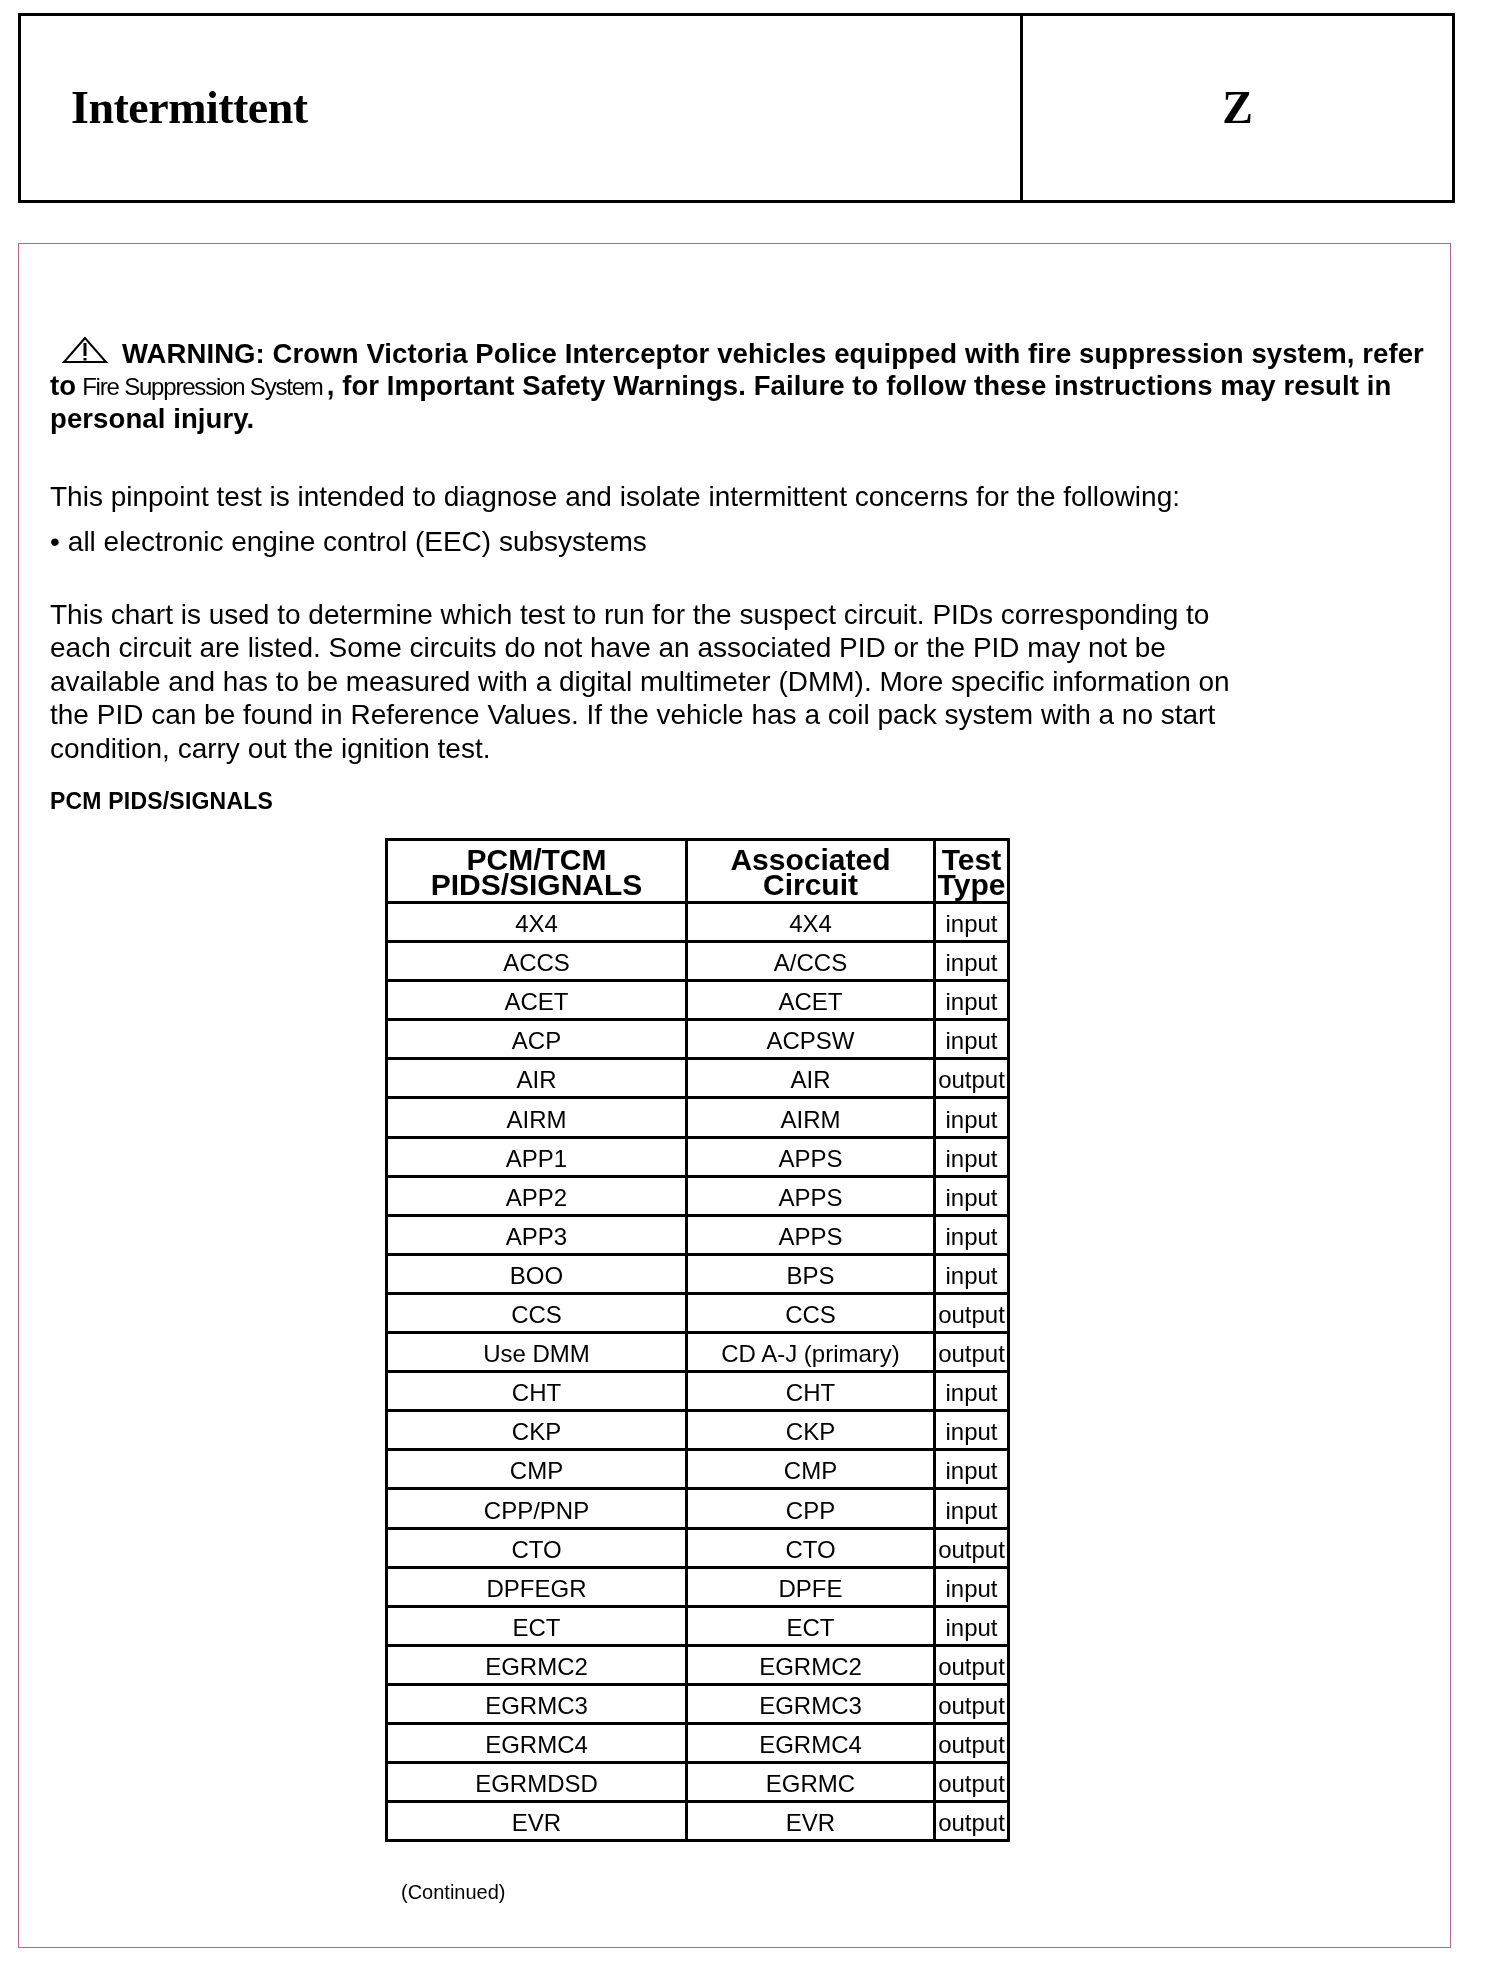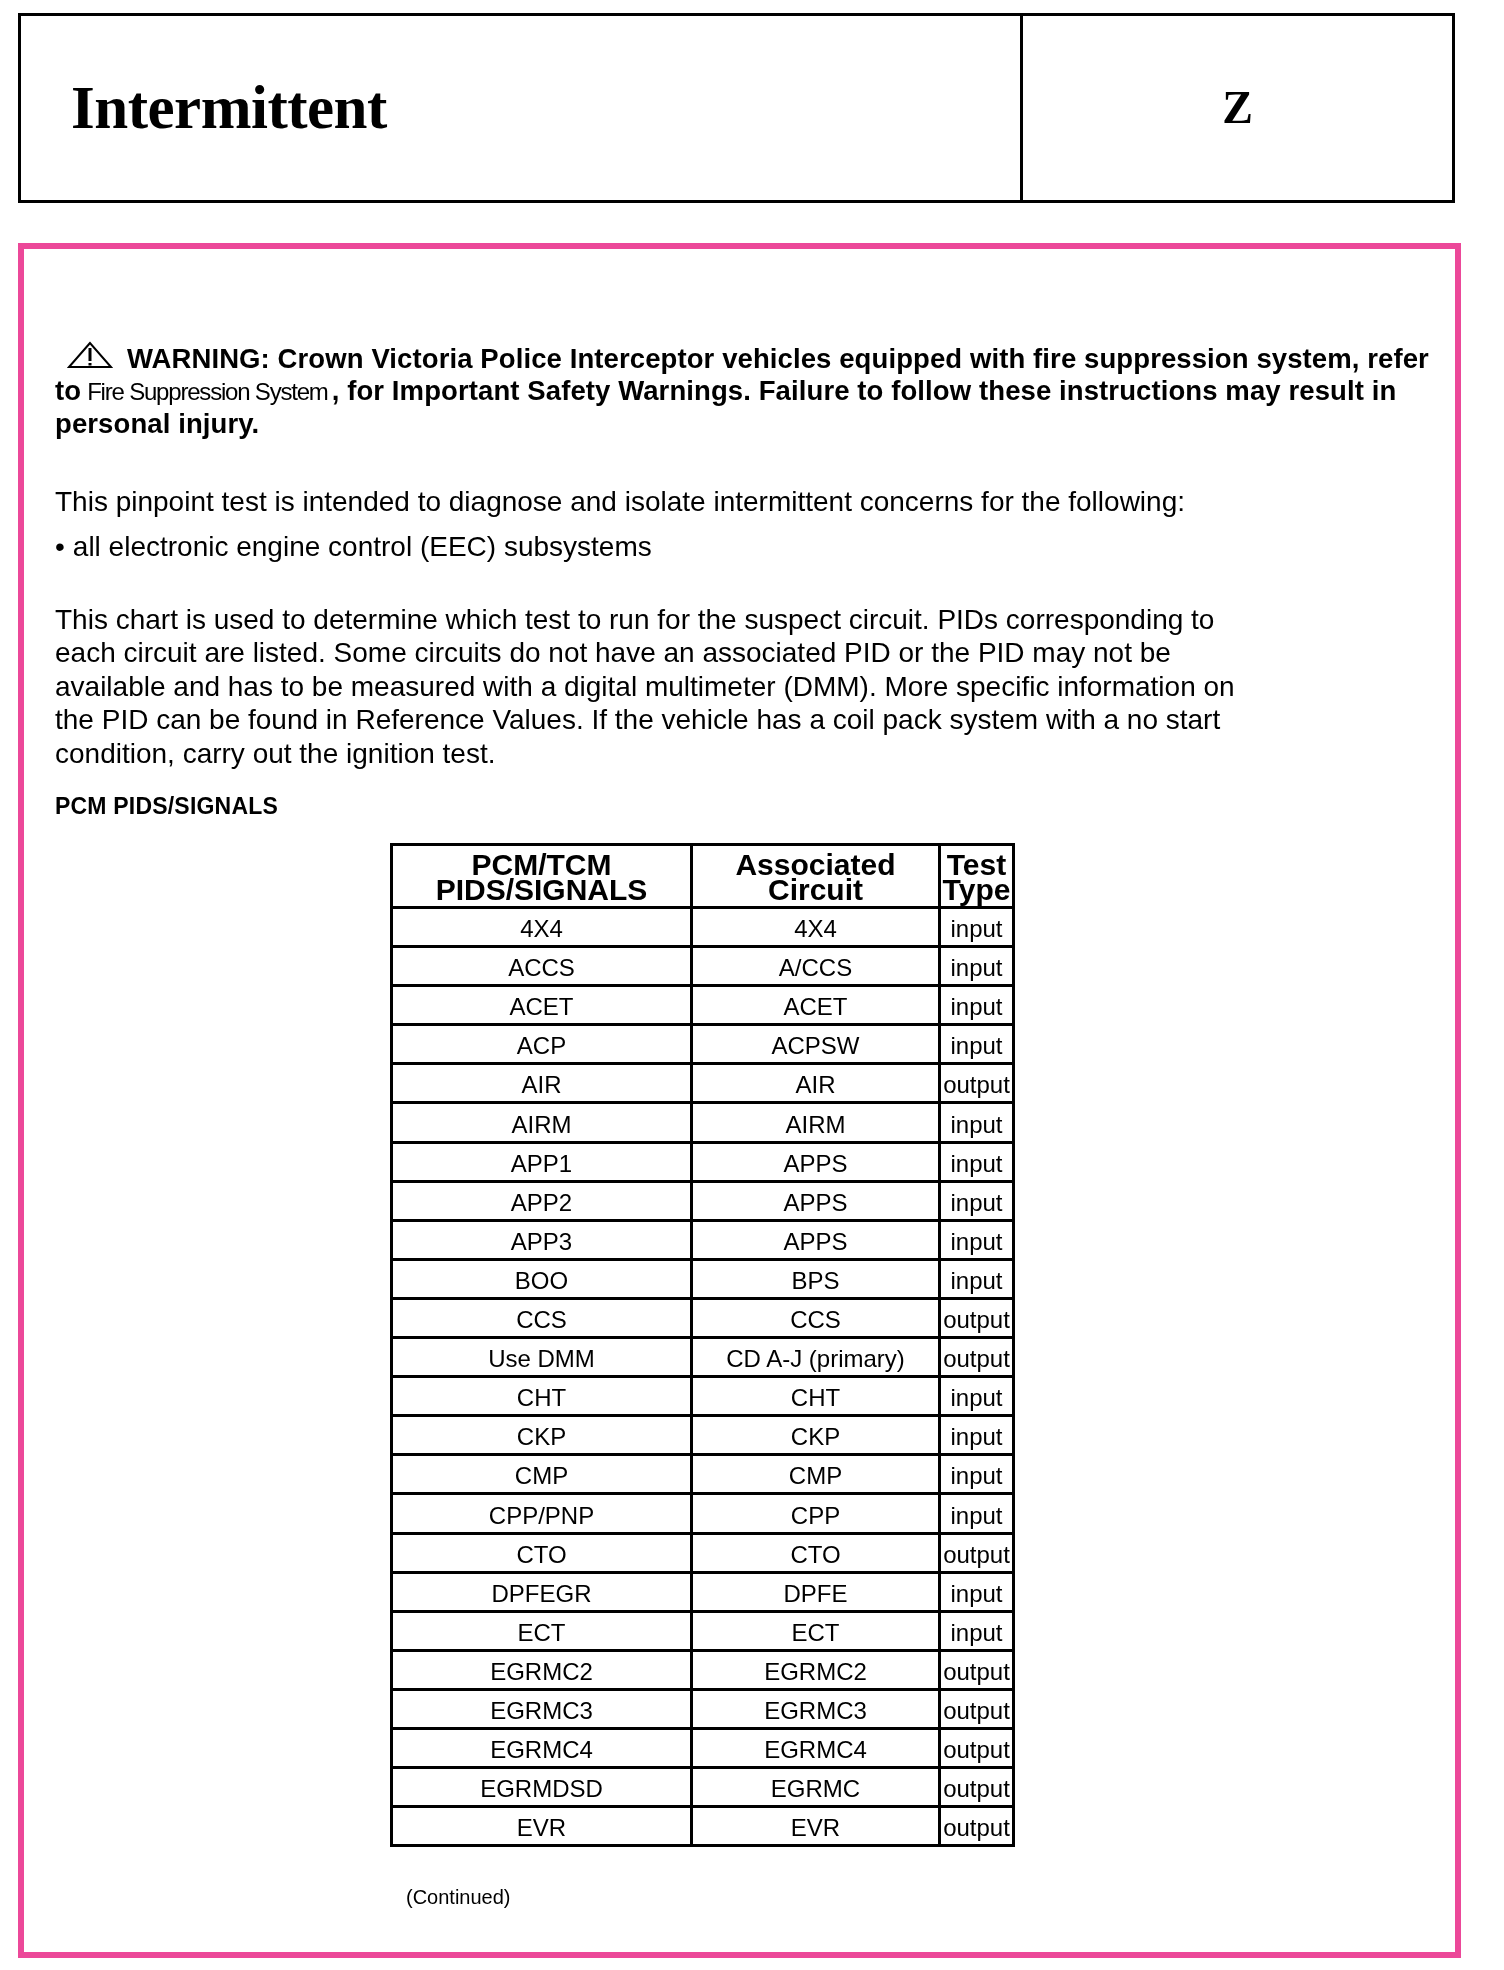--- a/index.html
+++ b/index.html
@@ -6,33 +6,33 @@
   body {
     width: 1504px; height: 1970px; position: relative; overflow: hidden;
     color: #000; font-family: "Liberation Sans", sans-serif;
   }
   .title-box {
     position: absolute; left: 18px; top: 13px; width: 1431px; height: 184px;
     border: 3px solid #000; box-sizing: content-box;
   }
   .title-box .title {
     position: absolute; left: 50px; top: 0; height: 232px; line-height: 184px;
-    font-family: "Liberation Serif", serif; font-weight: bold; font-size: 61px;
+    font-family: "Liberation Serif", serif; font-weight: bold; font-size: 46px;
     letter-spacing: -0.5px;
   }
   .title-box .divider {
     position: absolute; left: 999px; top: 0; width: 3px; height: 184px; background: #000;
   }
   .title-box .section-letter {
     position: absolute; left: 1002px; right: 0; top: 0; height: 184px; line-height: 184px;
     text-align: center; font-family: "Liberation Serif", serif; font-weight: bold; font-size: 46px;
   }
   .content-box {
     position: absolute; left: 18px; top: 243px; width: 1431px; height: 1703px;
-    border: 6px solid #ec4899;
+    border: 1px solid #ec4899;
   }
   .warning {
     position: absolute; left: 31px; top: 92px; width: 1410px;
     font-weight: bold; font-size: 27.5px; line-height: 32px; letter-spacing: 0.1px;
   }
   .warning .tri { display: inline-block; width: 46px; height: 28px; vertical-align: -1px; margin-right: 14px; margin-left: 12px; }
   .warning .link-text { font-weight: normal; font-size: 24px; letter-spacing: -1.2px; margin: 0 4px 0 6px; }
   .intro {
     position: absolute; left: 31px; top: 236px; font-size: 28px; line-height: 34px; white-space: nowrap; text-align: center;
   }

